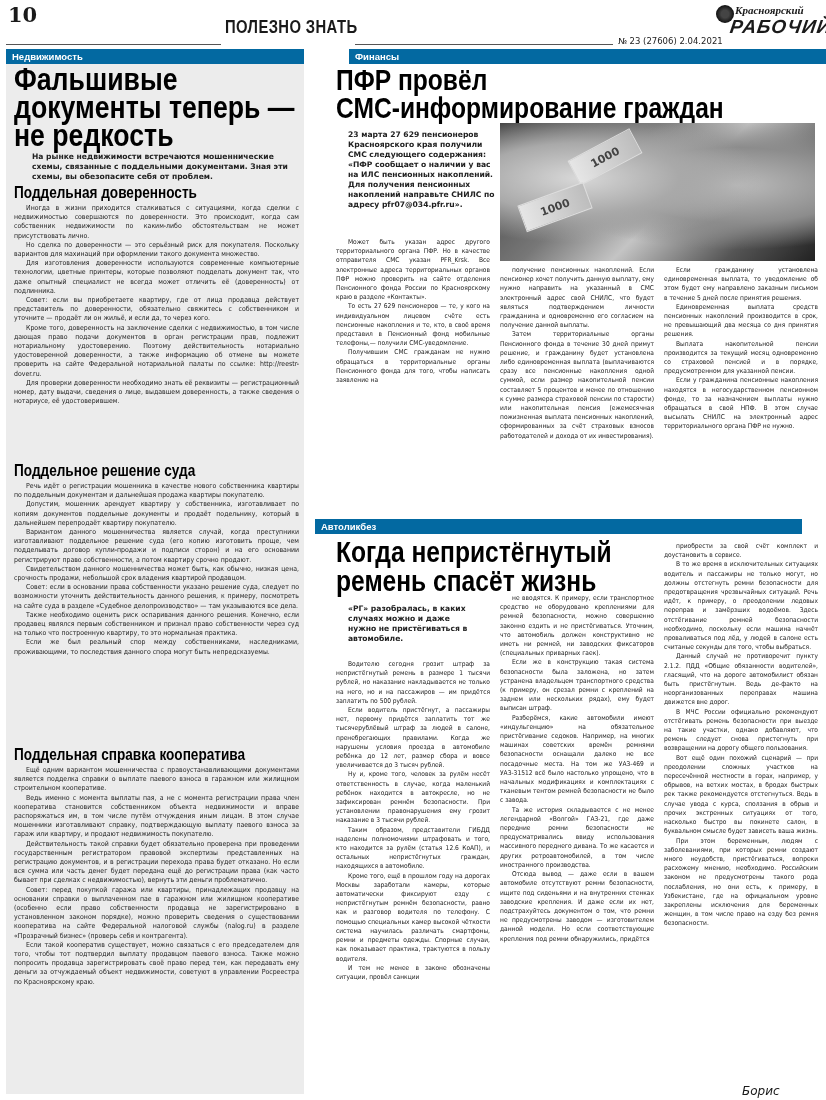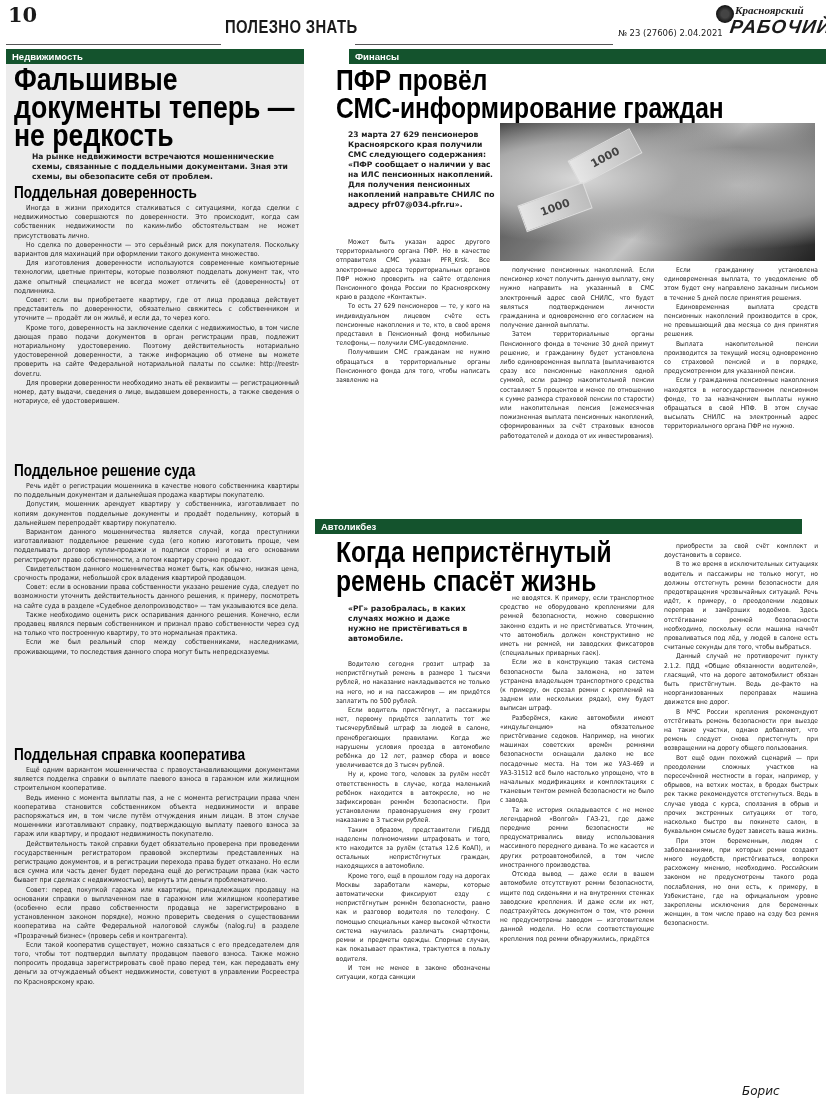--- a/index.html
+++ b/index.html
@@ -3,27 +3,27 @@
 <meta charset="utf-8">
 <style>
   * { box-sizing: border-box; margin: 0; padding: 0; }
   html, body { width: 826px; height: 1100px; background: #fff; overflow: hidden; }
   body { font-family: "DejaVu Sans", sans-serif; color: #1a1a1a; position: relative; }
 
   .masthead { position: absolute; left: 0; top: 0; width: 826px; height: 48px; }
   .page-num { position: absolute; left: 8px; top: 2px; font-family: "DejaVu Serif", serif; font-weight: bold; font-size: 21px; }
   .rubric-line { position: absolute; top: 44px; height: 1px; background: #555; }
   .rubric { position: absolute; left: 225px; top: 16px; font-family: "Liberation Sans", sans-serif; font-weight: bold; font-size: 19px; letter-spacing: 0.5px; transform: scaleX(0.78); transform-origin: left; white-space: nowrap; }
-  .issue { position: absolute; left: 618px; top: 28px; font-size: 8.5px; color: #222; }
+  .issue { position: absolute; left: 618px; top: 36px; font-size: 8.5px; color: #222; }
   .logo { position: absolute; left: 716px; top: 3px; width: 106px; height: 36px; }
   .logo-emblem { position: absolute; left: 0; top: 2px; width: 18px; height: 18px; border-radius: 50%; background: radial-gradient(circle, #444 30%, #111 70%); }
   .logo-top { position: absolute; left: 19px; top: 1px; font-family: "Liberation Serif", serif; font-style: italic; font-weight: bold; font-size: 11px; white-space: nowrap; }
   .logo-bottom { position: absolute; left: 14px; top: 13px; font-family: "Liberation Sans", sans-serif; font-style: italic; font-weight: bold; font-size: 19px; letter-spacing: 1px; white-space: nowrap; transform: skewX(-8deg); }
 
-  .section-bar { position: absolute; height: 15px; background: #14532d; color: #fff; font-weight: bold; font-size: 9.5px; padding: 2px 6px; font-family: "Liberation Sans", sans-serif; }
+  .section-bar { position: absolute; height: 15px; background: #0369a1; color: #fff; font-weight: bold; font-size: 9.5px; padding: 2px 6px; font-family: "Liberation Sans", sans-serif; }
   .panel-grey { position: absolute; background: #ececec; }
 
   .headline { position: absolute; font-family: "Liberation Sans", sans-serif; font-weight: bold; color: #000; transform-origin: left top; white-space: nowrap; }
   .subhead { position: absolute; font-family: "Liberation Sans", sans-serif; font-weight: bold; color: #000; font-size: 16px; transform: scaleX(0.85); transform-origin: left top; white-space: nowrap; }
   .lead { position: absolute; font-family: "DejaVu Sans", sans-serif; font-weight: bold; font-size: 7.6px; line-height: 10px; color: #222; }
 
   .col { position: absolute; font-size: 6.9px; line-height: 9.2px; text-align: justify; color: #222; font-family: "DejaVu Sans Condensed", "DejaVu Sans", sans-serif; }
   .col p { text-indent: 12px; }
   .col.narrow { font-size: 6.6px; }
   .sig { position: absolute; font-style: italic; font-weight: normal; font-size: 12px; }
@@ -125,30 +125,30 @@
   <div>ремень спасёт жизнь</div>
 </div>
 <div class="lead" style="left:348px;top:604px;width:130px;">«РГ» разобралась, в каких случаях можно и даже нужно не пристёгиваться в автомобиле.</div>
 
 <div class="col narrow" style="left:336px;top:660px;width:154px;">
   <p>Водителю сегодня грозит штраф за непристёгнутый ремень в размере 1 тысячи рублей, но наказание накладывается не только на него, но и на пассажиров — им придётся заплатить по 500 рублей.</p>
   <p>Если водитель пристёгнут, а пассажиры нет, первому придётся заплатить тот же тысячерублёвый штраф за людей в салоне, пренебрегающих правилами. Когда же нарушены условия проезда в автомобиле ребёнка до 12 лет, размер сбора и вовсе увеличивается до 3 тысяч рублей.</p>
   <p>Ну и, кроме того, человек за рулём несёт ответственность в случае, когда маленький ребёнок находится в автокресле, но не зафиксирован ремнём безопасности. При установлении правонарушения ему грозит наказание в 3 тысячи рублей.</p>
   <p>Таким образом, представители ГИБДД наделены полномочиями штрафовать и того, кто находится за рулём (статья 12.6 КоАП), и остальных непристёгнутых граждан, находящихся в автомобиле.</p>
   <p>Кроме того, ещё в прошлом году на дорогах Москвы заработали камеры, которые автоматически фиксируют езду с непристёгнутым ремнём безопасности, равно как и разговор водителя по телефону. С помощью специальных камер высокой чёткости система научилась различать смартфоны, ремни и предметы одежды. Спорные случаи, как показывает практика, трактуются в пользу водителя.</p>
-  <p>И тем не менее в законе обозначены ситуации, когда санкции</p>
+  <p>И тем не менее в законе обозначены ситуации, провёл санкции</p>
 </div>
 <div class="col narrow" style="left:500px;top:594px;width:154px;">
   <p>не вводятся. К примеру, если транспортное средство не оборудовано креплениями для ремней безопасности, можно совершенно законно ездить и не пристёгиваться. Уточним, что автомобиль должен конструктивно не иметь ни ремней, ни заводских фиксаторов (специальных приварных гаек).</p>
   <p>Если же в конструкцию такая система безопасности была заложена, но затем устранена владельцем транспортного средства (к примеру, он срезал ремни с креплений на заднем или нескольких рядах), ему будет выписан штраф.</p>
   <p>Разберёмся, какие автомобили имеют «индульгенцию» на обязательное пристёгивание седоков. Например, на многих машинах советских времён ремнями безопасности оснащали далеко не все посадочные места. На том же УАЗ-469 и УАЗ-31512 всё было настолько упрощено, что в начальных модификациях и комплектациях с тканевым тентом ремней безопасности не было с завода.</p>
   <p>Та же история складывается с не менее легендарной «Волгой» ГАЗ-21, где даже передние ремни безопасности не предусматривались ввиду использования массивного переднего дивана. То же касается и других ретроавтомобилей, в том числе иностранного производства.</p>
   <p>Отсюда вывод — даже если в вашем автомобиле отсутствуют ремни безопасности, ищите под сиденьями и на внутренних стенках заводские крепления. И даже если их нет, подстрахуйтесь документом о том, что ремни не предусмотрены заводом — изготовителем данной модели. Но если соответствующие крепления под ремни обнаружились, придётся</p>
 </div>
 <div class="col narrow" style="left:664px;top:542px;width:154px;">
   <p>приобрести за свой счёт комплект и доустановить в сервисе.</p>
   <p>В то же время в исключительных ситуациях водитель и пассажиры не только могут, но должны отстегнуть ремни безопасности для предотвращения чрезвычайных ситуаций. Речь идёт, к примеру, о преодолении ледовых переправ и замёрзших водоёмов. Здесь отстёгивание ремней безопасности необходимо, поскольку если машина начнёт проваливаться под лёд, у людей в салоне есть считаные секунды для того, чтобы выбраться.</p>
   <p>Данный случай не противоречит пункту 2.1.2. ПДД «Общие обязанности водителей», гласящий, что на дороге автомобилист обязан быть пристёгнутым. Ведь де-факто на неорганизованных переправах машина движется вне дорог.</p>
-  <p>В МЧС России крепления рекомендуют отстёгивать ремень безопасности при выезде на такие участки, однако добавляют, что ремень следует снова пристегнуть при возвращении на дорогу общего пользования.</p>
+  <p>В МЧС России официально рекомендуют отстёгивать ремень безопасности при выезде на такие участки, однако добавляют, что ремень следует снова пристегнуть при возвращении на дорогу общего пользования.</p>
   <p>Вот ещё один похожий сценарий — при преодолении сложных участков на пересечённой местности в горах, например, у обрывов, на ветхих мостах, в бродах быстрых рек также рекомендуется отстегнуться. Ведь в случае увода с курса, сползания в обрыв и прочих экстренных ситуациях от того, насколько быстро вы покинете салон, в буквальном смысле будет зависеть ваша жизнь.</p>
   <p>При этом беременным, людям с заболеваниями, при которых ремни создают много неудобств, пристёгиваться, вопреки расхожему мнению, необходимо. Российским законом не предусмотрены такого рода послабления, но они есть, к примеру, в Узбекистане, где на официальном уровне закреплены исключения для беременных женщин, в том числе право на езду без ремня безопасности.</p>
 </div>
 <div class="sig" style="left:742px;top:1084px;">Борис ЗАХАРОВ.</div>
 
 </body></html>

